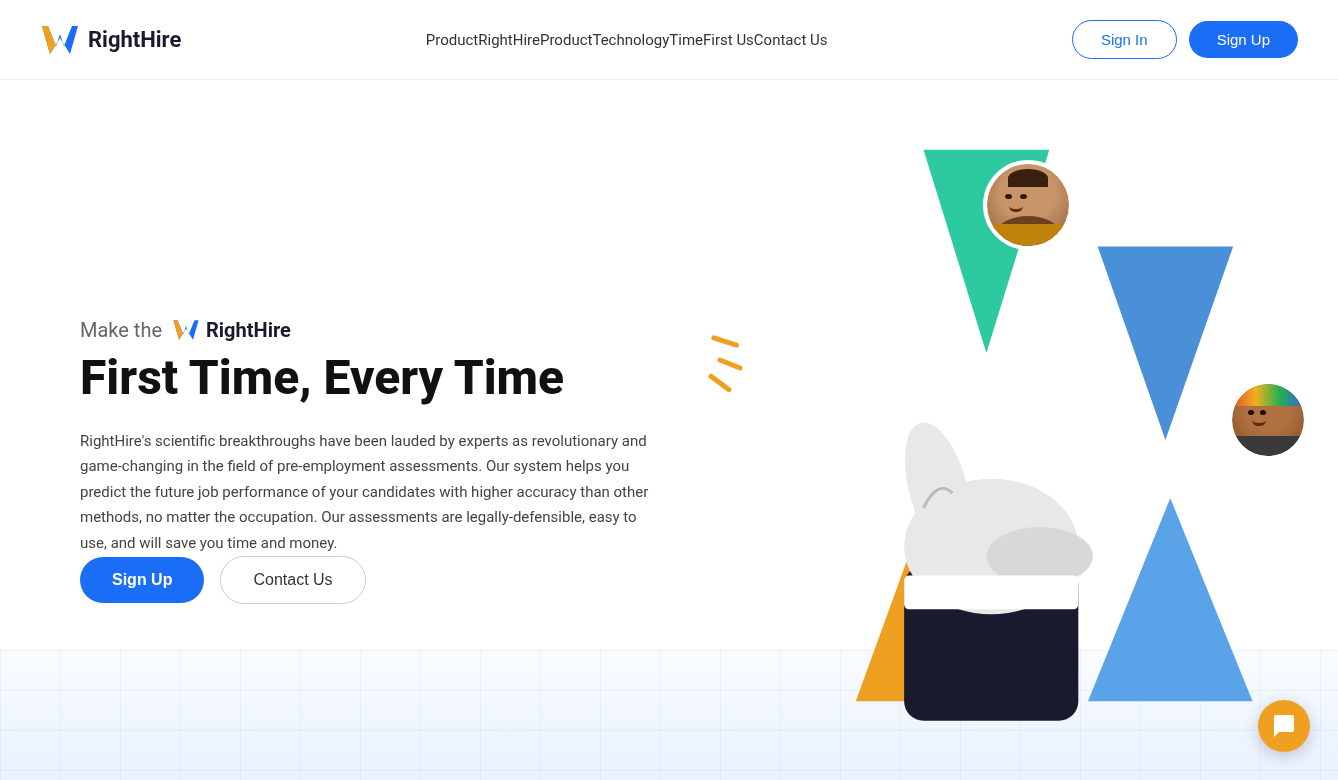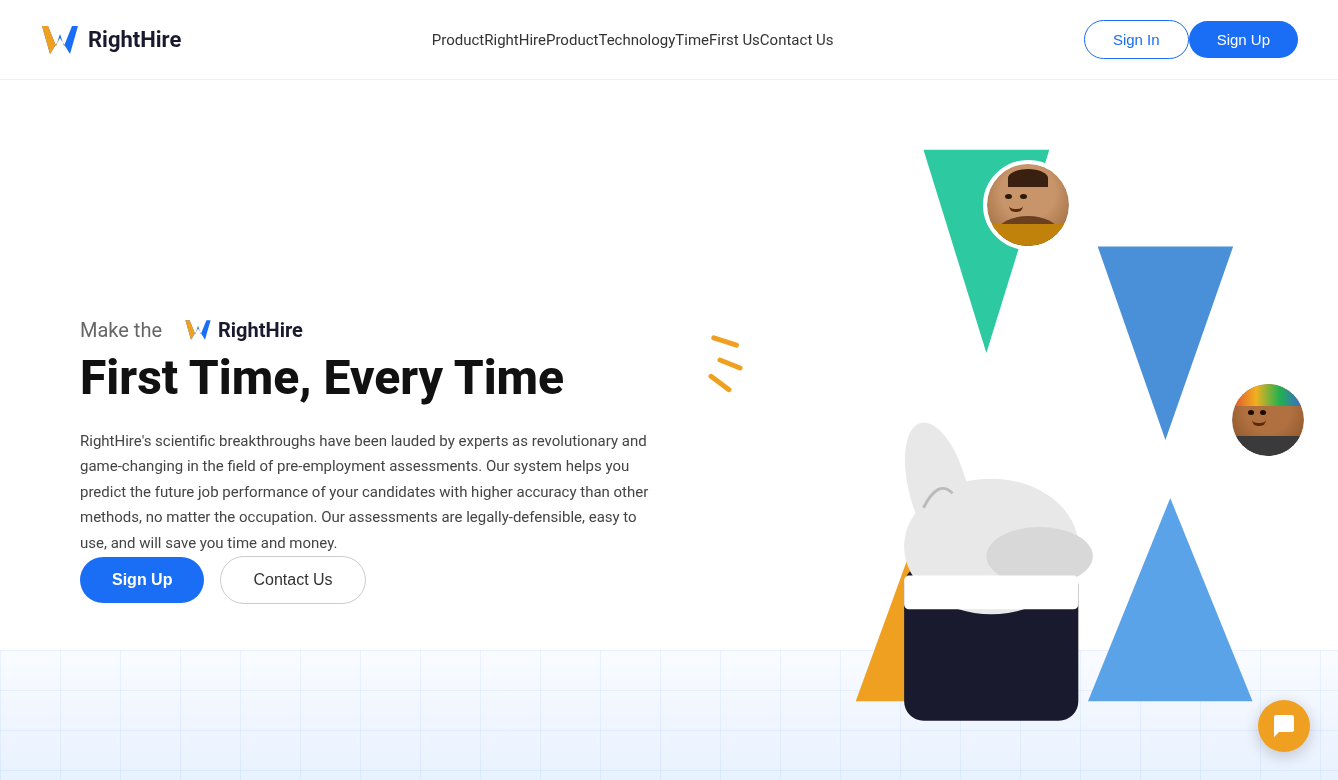--- a/index.html
+++ b/index.html
@@ -9,37 +9,37 @@
     nav {
       display: flex; align-items: center; justify-content: space-between;
       padding: 0 40px; height: 80px; border-bottom: 1px solid #f0f0f0;
       position: relative; z-index: 10; background: #fff;
     }
     .logo { display: flex; align-items: center; gap: 8px; cursor: pointer; }
     .logo-icon { width: 40px; height: 40px; }
     .logo-text { font-size: 22px; font-weight: 700; color: #1a1a2e; }
     .nav-links { display: flex; align-items: flex-end; }
     .nav-link { font-size: 15px; color: #333; text-decoration: none; cursor: pointer; font-weight: 400; }
-    .nav-actions { display: flex; align-items: center; }
+    .nav-actions { display: flex; align-items: center; gap: 12px; }
     .btn-signin {
       padding: 10px 28px; border: 1.5px solid #1a6ef5; border-radius: 50px;
       background: #fff; color: #1a6ef5; font-size: 15px; font-weight: 500; cursor: pointer;
     }
     .btn-signup {
       padding: 10px 28px; border: none; border-radius: 50px;
       background: #1a6ef5; color: #fff; font-size: 15px; font-weight: 500; cursor: pointer;
     }
 
     
     .hero {
       display: flex; align-items: center; justify-content: space-between;
       padding: 60px 80px 0 80px; height: calc(780px - 80px); position: relative; overflow: hidden;
     }
     .hero-left { max-width: 660px; }
-    .hero-make { display: flex; align-items: center; gap: 22px; margin-bottom: 8px; }
+    .hero-make { display: flex; align-items: center; gap: 10px; margin-bottom: 8px; }
     .hero-make-text { font-size: 20px; color: #666; font-weight: 400; }
     .hero-logo-inline { display: flex; align-items: center; gap: 6px; }
     .hero-logo-inline .logo-icon-sm { width: 28px; height: 28px; }
     .hero-logo-inline .logo-text-sm { font-size: 20px; font-weight: 700; color: #1a1a2e; }
     .hero-title { font-size: 48px; font-weight: 800; color: #111; line-height: 1.1; margin-bottom: 24px; }
     .hero-desc { font-size: 15px; color: #444; line-height: 1.7; max-width: 580px; }
     .hero-buttons { display: flex; gap: 16px; align-items: center; }
     .btn-hero-signup {
       padding: 14px 32px; border-radius: 50px; background: #1a6ef5; color: #fff;
       font-size: 16px; font-weight: 600; border: none; cursor: pointer;

